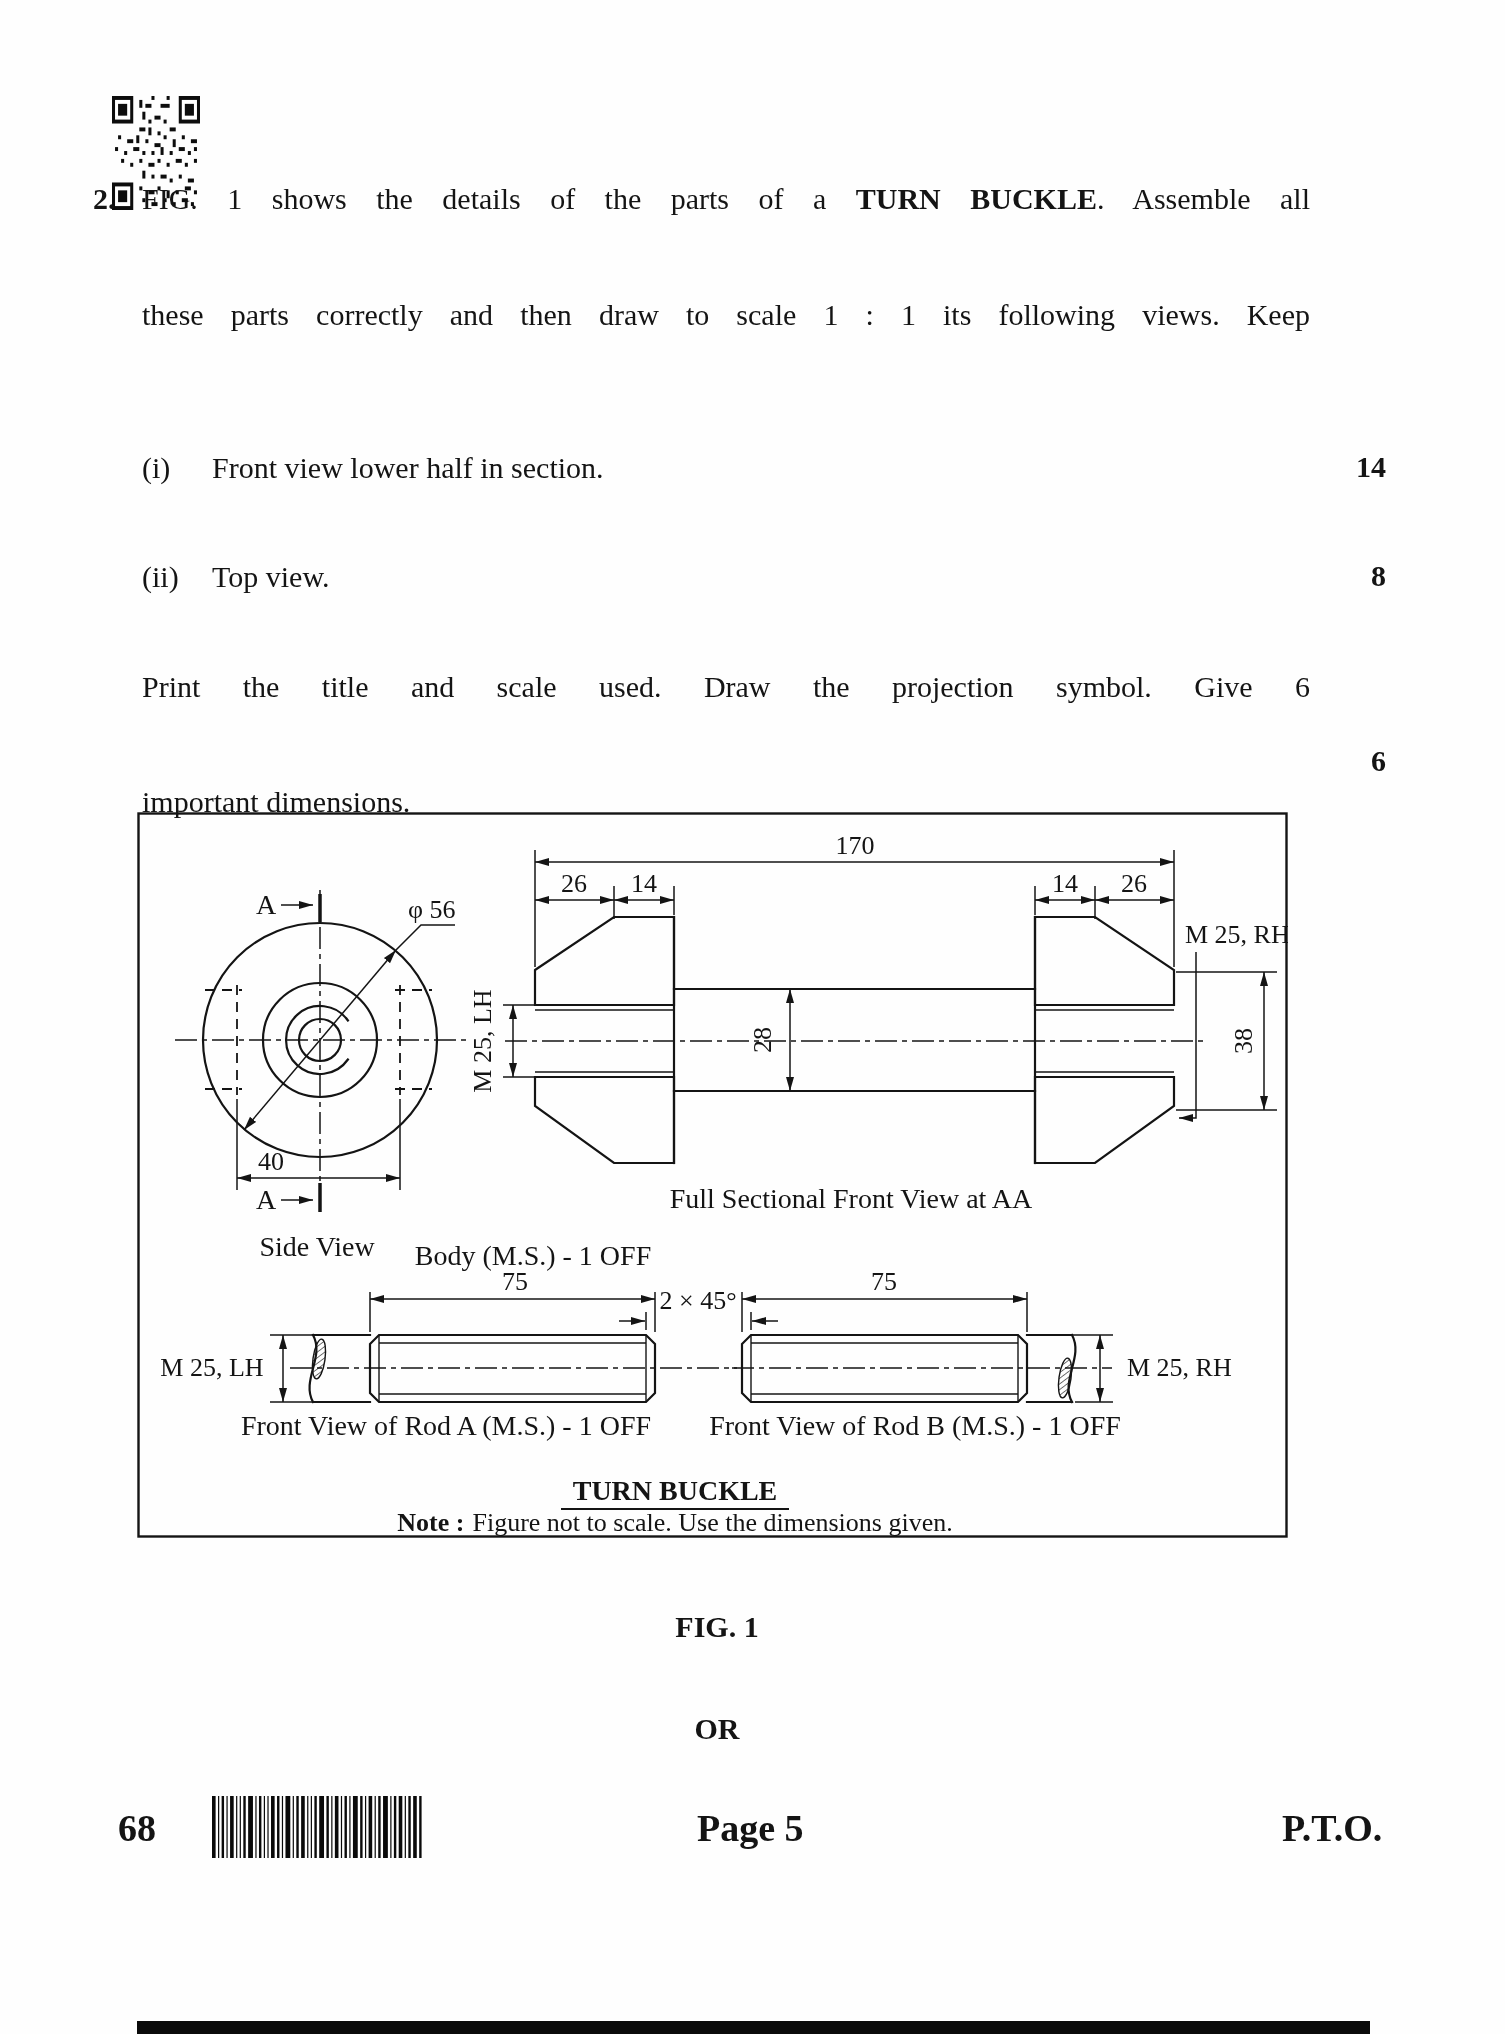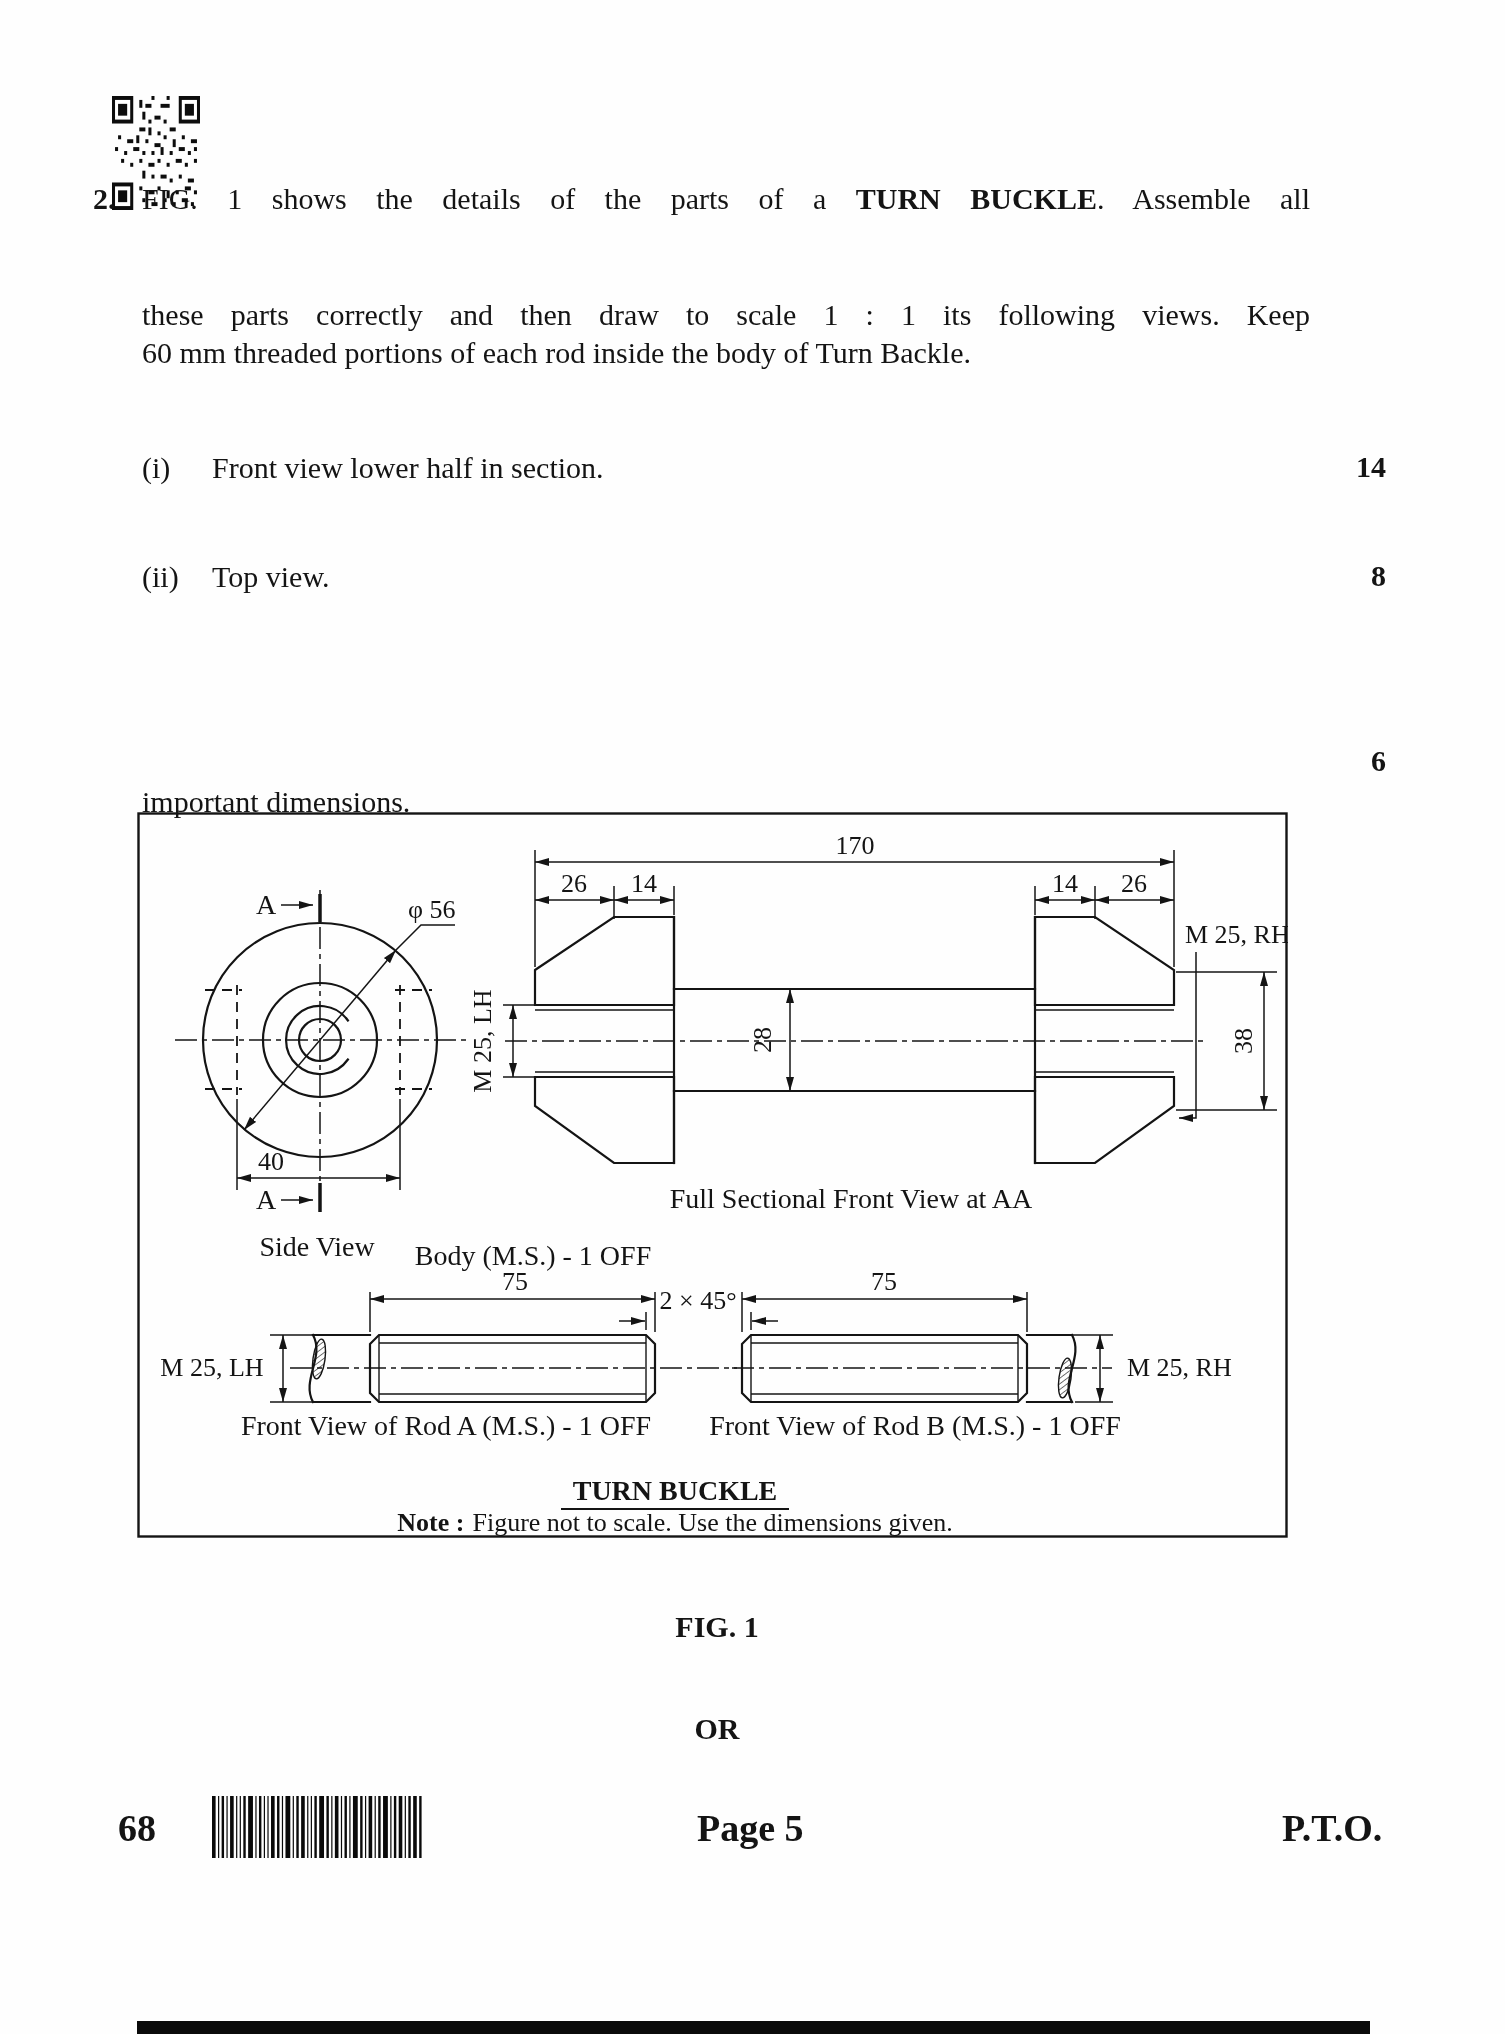--- a/index.html
+++ b/index.html
@@ -98,30 +98,30 @@
         <rect x="17" y="26" width="1" height="1"></rect>
         <rect x="20" y="27" width="1" height="1"></rect>
         <rect x="23" y="26" width="2" height="1"></rect>
         <rect x="26" y="27" width="1" height="1"></rect>
     </g>
   </svg>
 
   <div class="absline bold" style="left:93px;top:181px;">2.</div>
   <div class="absline just" style="left:142px;top:181px;"><span>FIG. 1 shows the details of the parts of a </span><span class="bold">TURN BUCKLE</span><span>. Assemble all</span></div>
   <div class="absline just" style="left:142px;top:258px;margin-top:39px;">these parts correctly and then draw to scale 1 : 1 its following views. Keep</div>
-  <div class="absline" style="left:142px;top:335px;">60 mm threaded portions of each rod inside the body of Turn Backle.</div>
 
   <div class="absline" style="left:142px;top:450px;">(i)</div>
   <div class="absline" style="left:212px;top:450px;">Front view lower half in section.</div>
   <div class="mark" style="top:450px;">14</div>
 
   <div class="absline" style="left:142px;top:559px;">(ii)</div>
   <div class="absline" style="left:212px;top:559px;">Top view.</div>
   <div class="mark" style="top:559px;">8</div>
 
+  <div class="absline just" style="left:142px;top:669px;">Print the title and scale used. Draw the projection symbol. Give 6</div>
   <div class="absline" style="left:142px;top:744px;margin-top:40px;">important dimensions.</div>
   <div class="mark" style="top:744px;">6</div>
 
   <div id="figurebox">
     <svg width="1151" height="726" viewBox="0 0 1151 726">
       <defs>
         <marker id="arr" markerUnits="userSpaceOnUse" markerWidth="15" markerHeight="10" refX="14" refY="5" orient="auto-start-reverse">
           <path d="M0,1 L14,5 L0,9 z" fill="#141414"></path>
         </marker>
         <pattern id="hatch" width="8" height="8" patternUnits="userSpaceOnUse" patternTransform="rotate(45)">

